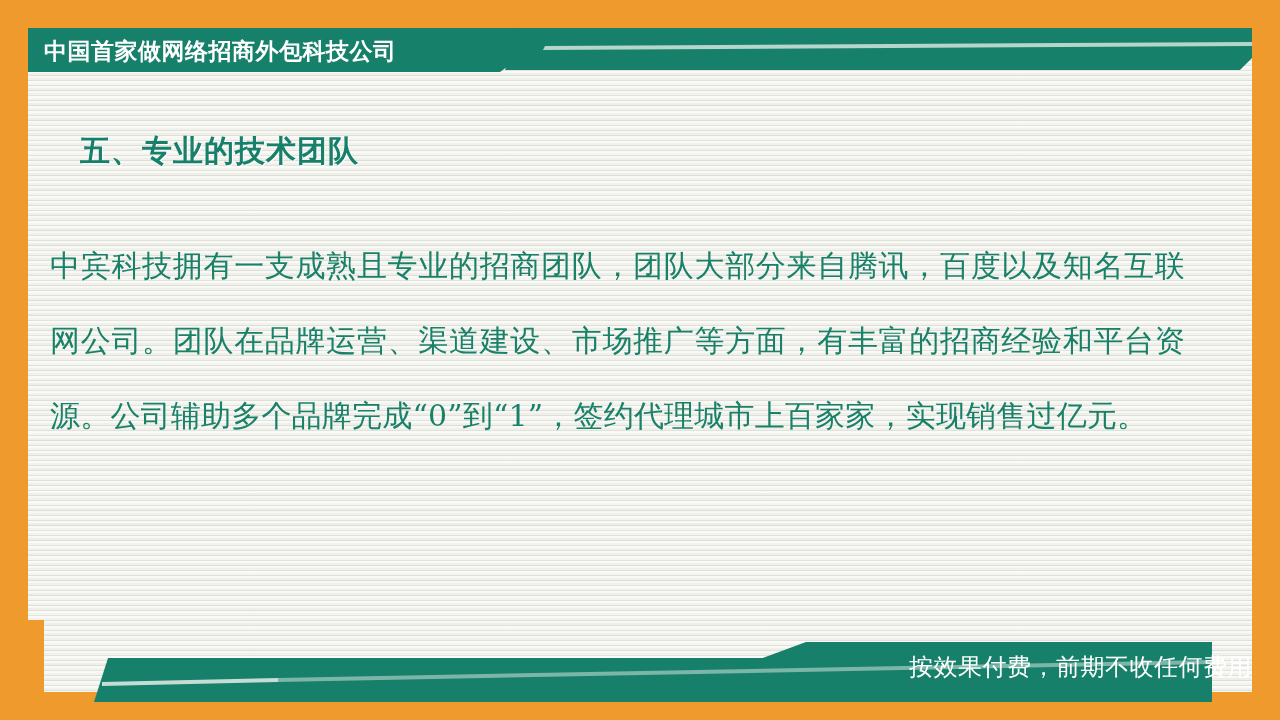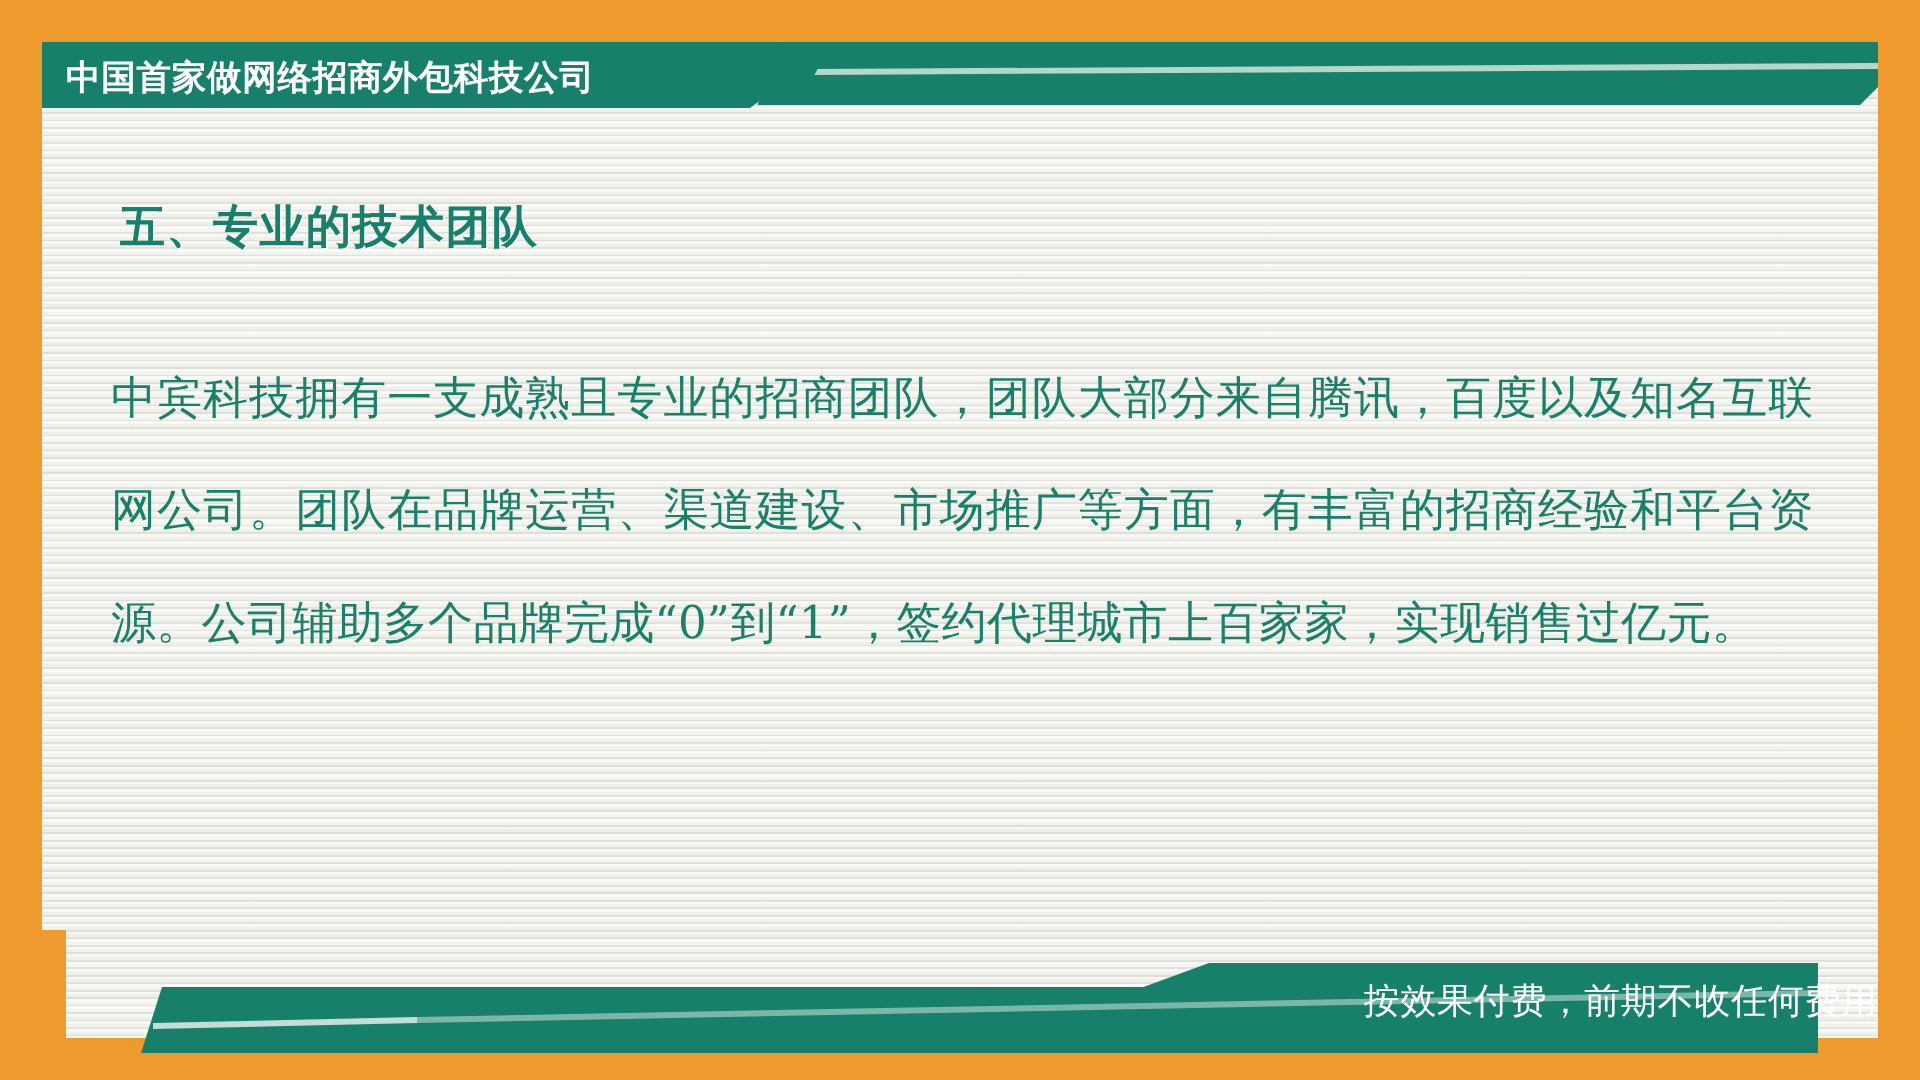--- a/index.html
+++ b/index.html
@@ -90,21 +90,20 @@
     left: 50px;
     top: 228px;
     width: 1135px;
     font-family: "DejaVu Serif", "Liberation Serif", serif;
     font-size: 30px;
     line-height: 75px;
     color: #1a8169;
     text-align: justify;
     text-justify: inter-character;
     letter-spacing: 0.2px;
-    margin-left: 24px;
   }
 
   
   .footer-zone {
     position: absolute;
     left: 0;
     bottom: 0;
     width: 1280px;
     height: 100px;
     pointer-events: none;

